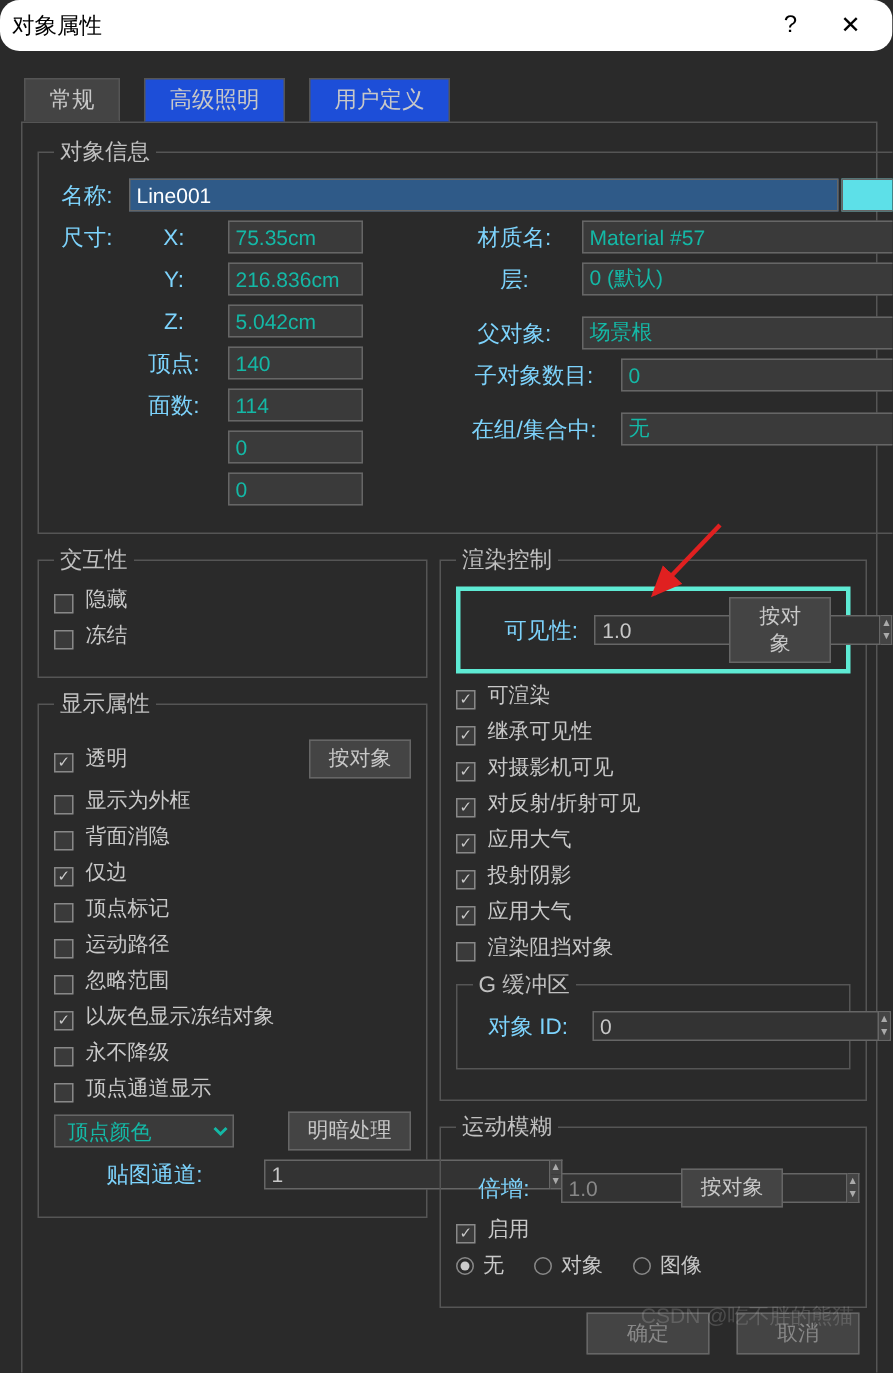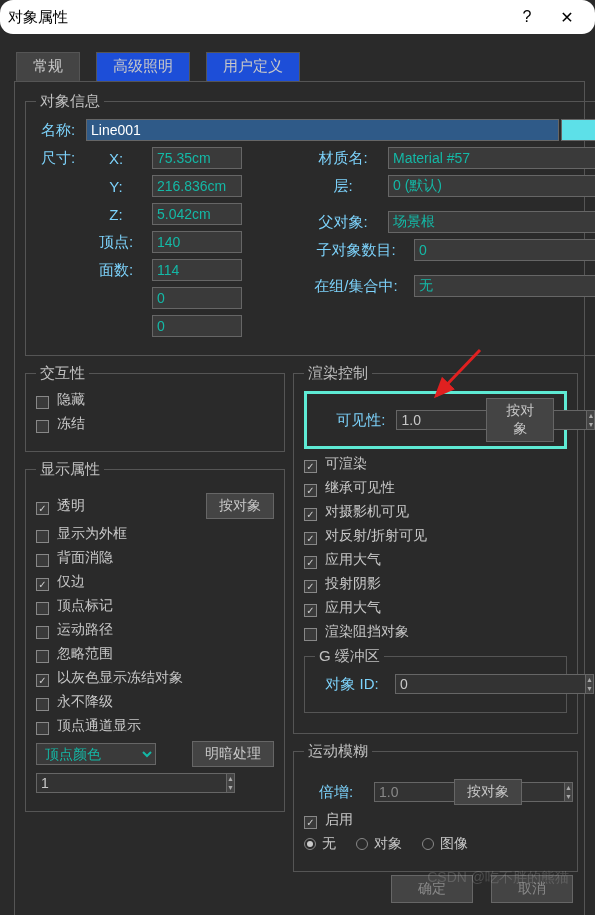--- a/index.html
+++ b/index.html
@@ -185,20 +185,21 @@
         <div class="chk">
             <span class="box"></span>
             <span>顶点通道显示</span>
           </div>
         <div class="row">
           <select class="inp" style="width:120px"><option>顶点颜色</option></select>
           <span style="flex:1"></span>
           <button class="btn">明暗处理</button>
         </div>
         <div class="row">
+          <span class="lbl" style="width:140px">贴图通道:</span>
           <div class="spin" style="width:80px">
               <input value="1" style="">
               <div class="arrows">
                 <span>▲</span>
                 <span>▼</span>
               </div>
             </div>
         </div>
       </fieldset>
     </div>

